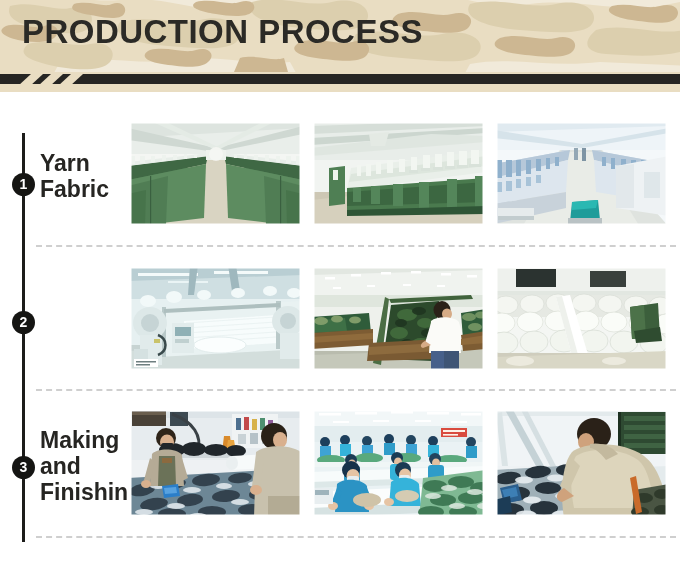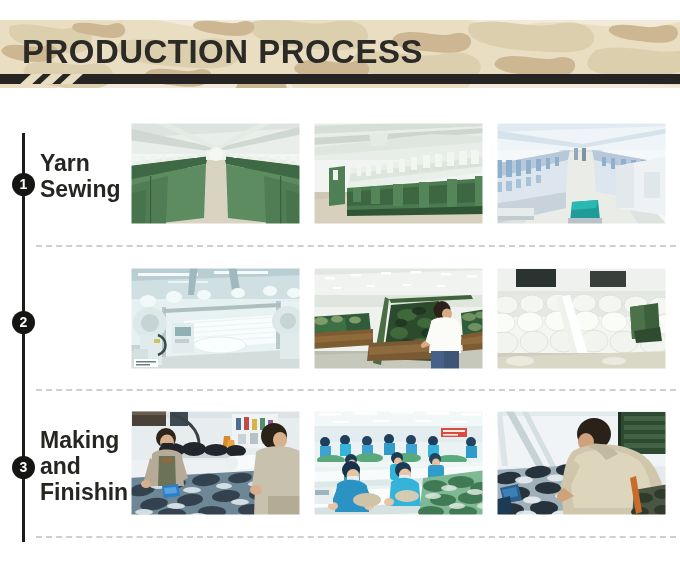--- a/index.html
+++ b/index.html
@@ -16,24 +16,23 @@
     height: 581px;
     background: #ffffff;
     overflow: hidden;
   }
 
   
   #header {
     position: absolute;
     left: 0; top: 0;
     width: 680px;
-    height: 68px;
+    height: 92px;
     overflow: hidden;
     background: #e9ddc2;
-    margin-top: 20px;
   }
   #header-camo {
     position: absolute;
     left: 0; top: 0;
     width: 680px;
     height: 72px;
   }
   #header-title {
     position: absolute;
     left: 22px;
@@ -175,21 +174,21 @@
 
   <div id="timeline-line"></div>
 
   <div class="divider" style="top:245px"></div>
   <div class="divider" style="top:389px"></div>
   <div class="divider" style="top:536px"></div>
 
   <div class="step" style="top:120px;height:120px">
     <div class="badge" style="top:53px">1</div>
     <div class="step-label" style="top:30px">Yarn
-Sewing</div>
+Fabric</div>
 
     <div class="photo" style="left:128px;top:0">
       <svg class="inner" viewBox="0 0 175 107" preserveAspectRatio="none">
         <rect width="175" height="107" fill="#f4f6f3"></rect>
 
         <rect y="0" width="175" height="34" fill="#e9eeea"></rect>
         <polygon points="0,0 175,0 175,8 0,18" fill="#dde4df"></polygon>
         <polygon points="0,8 88,28 175,6 175,14 88,32 0,20" fill="#cfd8d2"></polygon>
         <polygon points="20,0 88,30 96,30 34,0" fill="#e4ebe5"></polygon>
         <polygon points="150,0 90,30 82,30 138,0" fill="#e4ebe5"></polygon>

